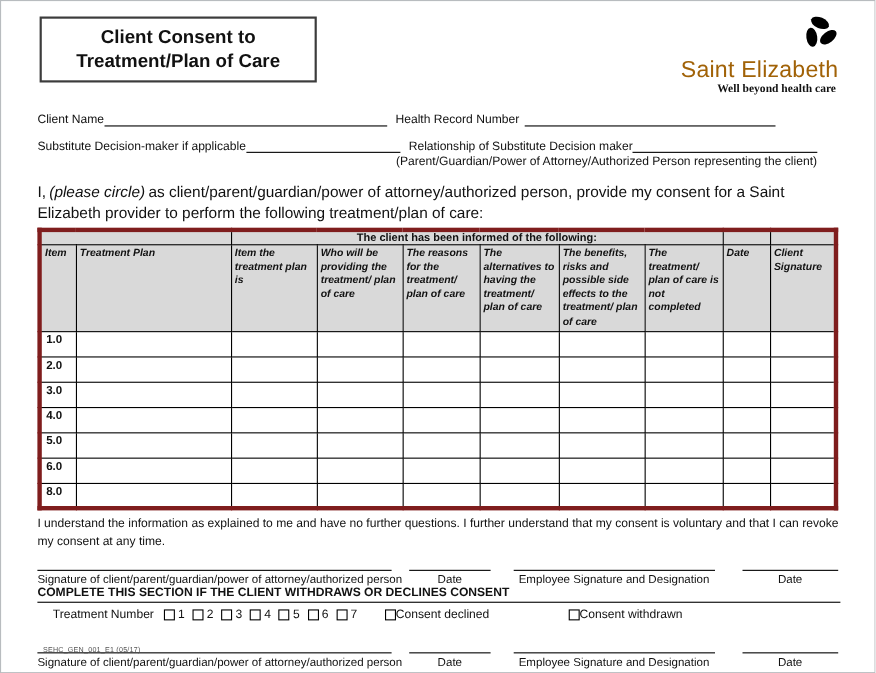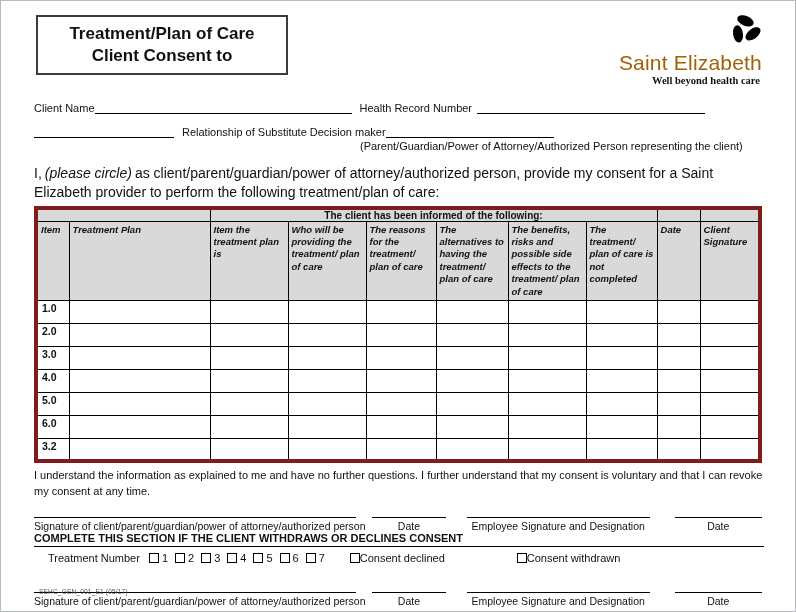--- a/index.html
+++ b/index.html
@@ -81,22 +81,22 @@
   .sig-row-2 { margin-top:28px; }
   .footer { position:absolute; left:38px; bottom:16px; font-size:6.5px; color:#555; letter-spacing:.2px; }
 </style>
 </head>
 <body>
 
 <div class="page">
 
   <div class="hdr">
     <div class="title-box">
+      <div>Client Consent to</div>
       <div>Treatment/Plan of Care</div>
-      <div>Client Consent to</div>
     </div>
     <div class="logo">
       <span>
         <svg width="33" height="33" viewBox="0 0 40 40">
           <g fill="#000">
             <ellipse cx="20" cy="9.5" rx="10.5" ry="6" transform="rotate(22 20 9.5)"></ellipse>
             <g transform="rotate(120 20 20)">
                 <ellipse cx="20" cy="9.5" rx="10.5" ry="6" transform="rotate(22 20 9.5)"></ellipse>
               </g>
             <g transform="rotate(240 20 20)">
@@ -110,20 +110,21 @@
     </div>
   </div>
 
   <div class="frow frow-1">
     <span class="lbl">Client Name</span>
     <span class="fill" style="width:257px;"></span>
     <span class="lbl" style="margin-left:8px;">Health Record Number</span>
     <span class="fill" style="width:228px; margin-left:5px;"></span>
   </div>
   <div class="frow frow-2">
+    <span class="lbl">Substitute Decision-maker if applicable</span>
     <span class="fill" style="width:140px;"></span>
     <span class="lbl" style="margin-left:8px;">Relationship of Substitute Decision maker</span>
     <span class="fill" style="width:168px;"></span>
   </div>
   <div class="note-line">(Parent/Guardian/Power of Attorney/Authorized Person representing the client)</div>
 
   <p class="intro"><span>I,</span><span class="it">(please circle)</span><span>as client/parent/guardian/power of attorney/authorized person, provide my consent for a Saint Elizabeth provider to perform the following treatment/plan of care:</span></p>
 
   <table class="consent">
     <colgroup>
@@ -223,21 +224,21 @@
           <td></td>
           <td></td>
           <td></td>
           <td></td>
           <td></td>
           <td></td>
           <td></td>
           <td></td>
     </tr>
     <tr class="body-row">
-      <td class="item">3.2</td>
+      <td class="item">8.0</td>
       <td></td>
           <td></td>
           <td></td>
           <td></td>
           <td></td>
           <td></td>
           <td></td>
           <td></td>
           <td></td>
     </tr>

